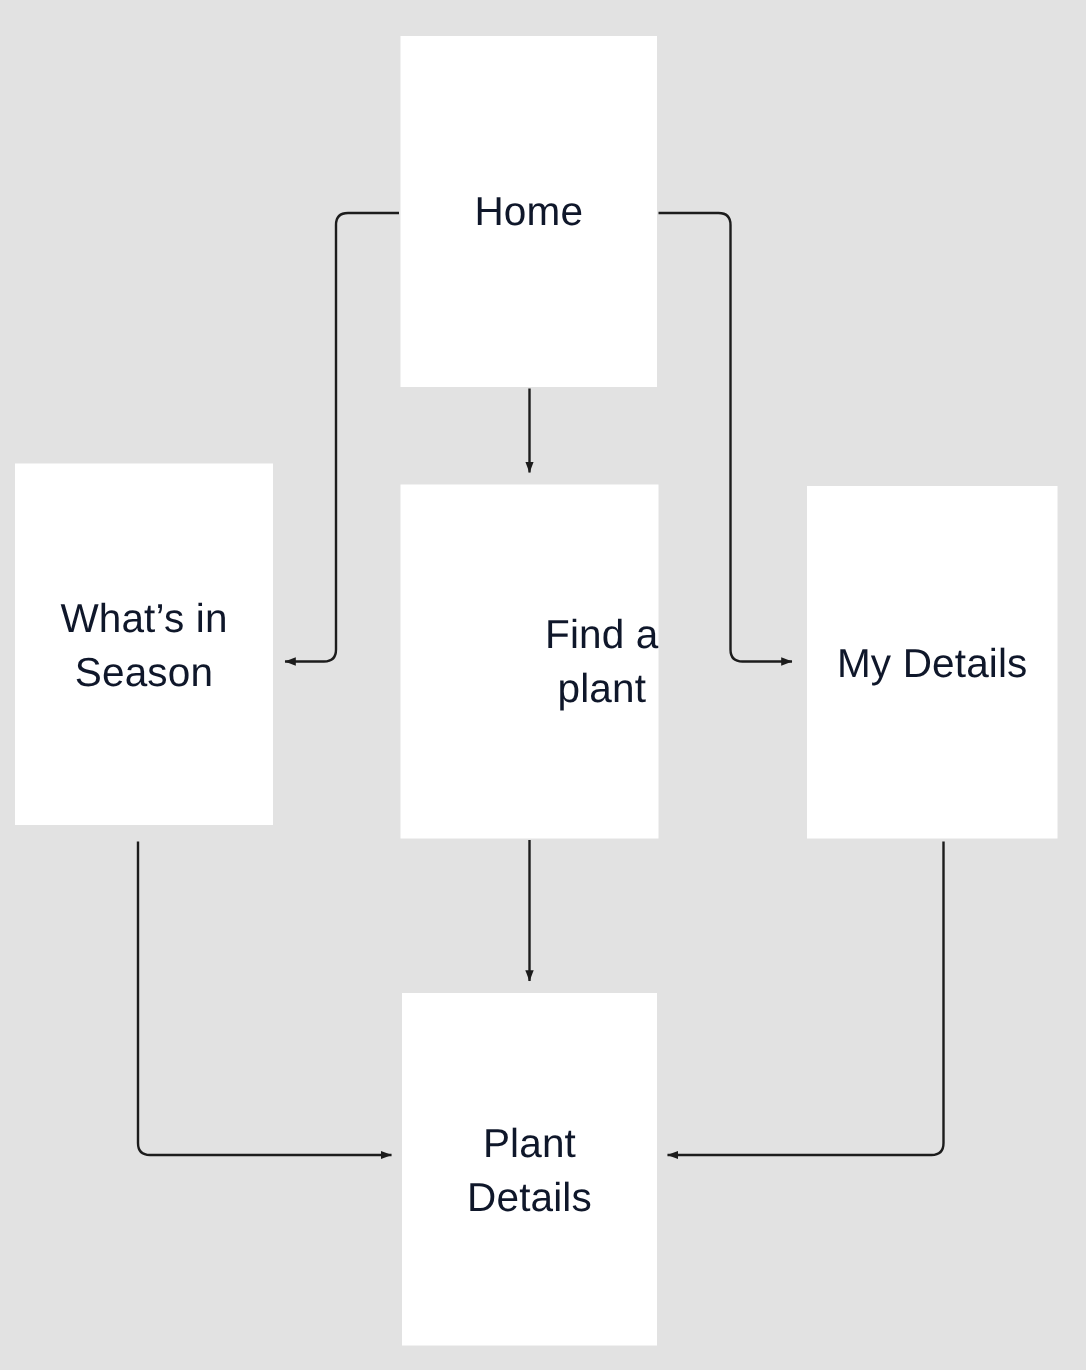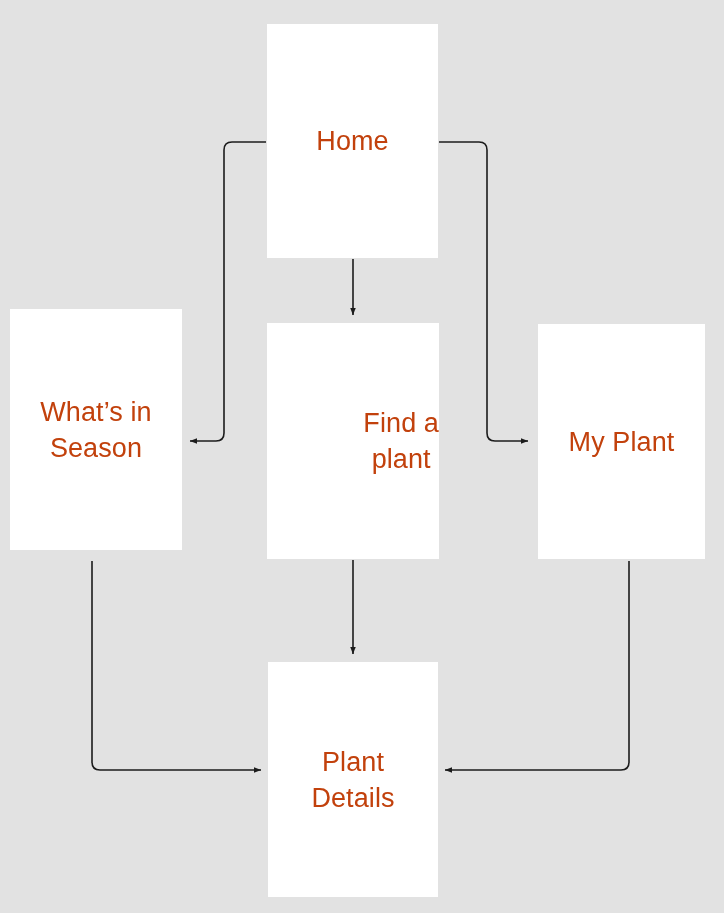--- a/index.html
+++ b/index.html
@@ -24,21 +24,21 @@
     background: #ffffff;
     display: flex;
     align-items: center;
     justify-content: center;
     box-sizing: border-box;
   }
   .node-label {
     font-family: "Liberation Sans", sans-serif;
     font-size: 27px;
     line-height: 36px;
-    color: #c2410c;
+    color: #0f172a;
     text-align: center;
     white-space: pre-line;
     letter-spacing: 0.1px;
   }
   #edges {
     position: absolute;
     left: 0;
     top: 0;
     width: 724px;
     height: 913px;
@@ -79,21 +79,21 @@
     <span class="node-label">What’s in
 Season</span>
   </div>
 
   <div class="node" style="left: 267px; top: 323px; width: 172px; height: 236px; background: rgb(255, 255, 255); justify-content: flex-end;">
     <span class="node-label">Find a
 plant</span>
   </div>
 
   <div class="node" style="left: 538px; top: 324px; width: 167px; height: 235px; background: rgb(255, 255, 255);">
-    <span class="node-label">My Plant</span>
+    <span class="node-label">My Details</span>
   </div>
 
   <div class="node" style="left: 268px; top: 662px; width: 170px; height: 235px; background: rgb(255, 255, 255);">
     <span class="node-label">Plant
 Details</span>
   </div>
 
 </div>
 
 </body></html>

